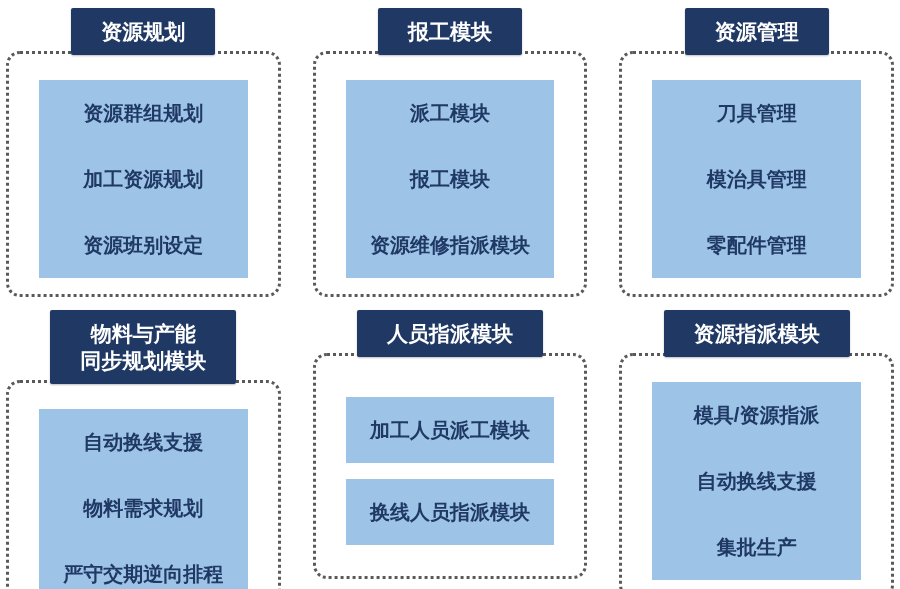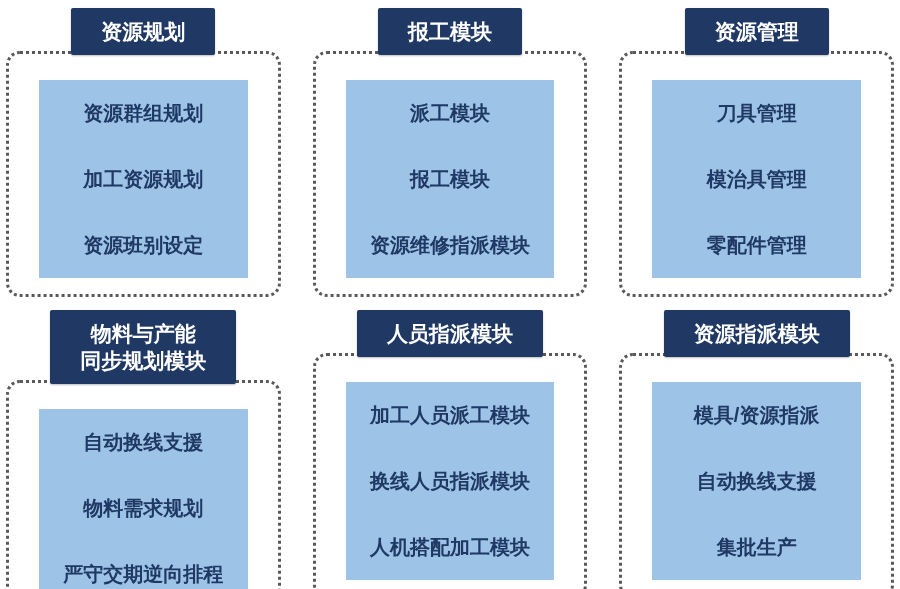--- a/index.html
+++ b/index.html
@@ -104,21 +104,20 @@
       <div class="item">物料需求规划</div>
       <div class="item">严守交期逆向排程</div>
     </div>
   </div>
 
   <div class="group">
     <div class="group-header">人员指派模块</div>
     <div class="group-body">
       <div class="item">加工人员派工模块</div>
       <div class="item">换线人员指派模块</div>
-      <div class="item">人机搭配加工模块</div>
     </div>
   </div>
 
   <div class="group">
     <div class="group-header">资源指派模块</div>
     <div class="group-body">
       <div class="item">模具/资源指派</div>
       <div class="item">自动换线支援</div>
       <div class="item">集批生产</div>
     </div>

